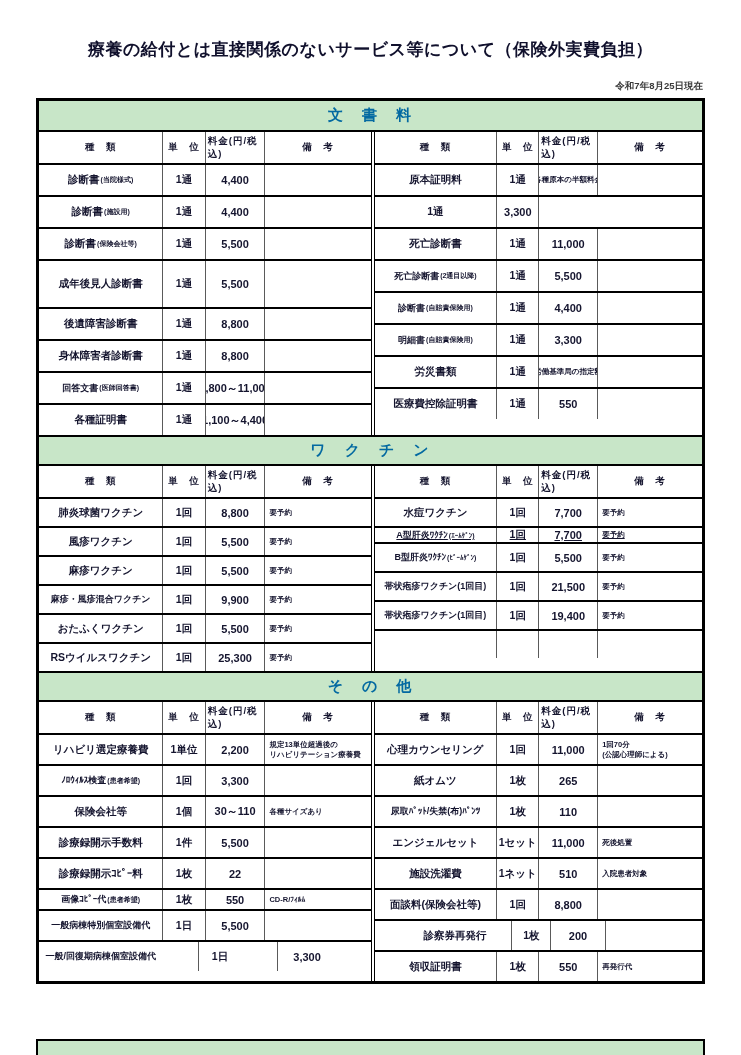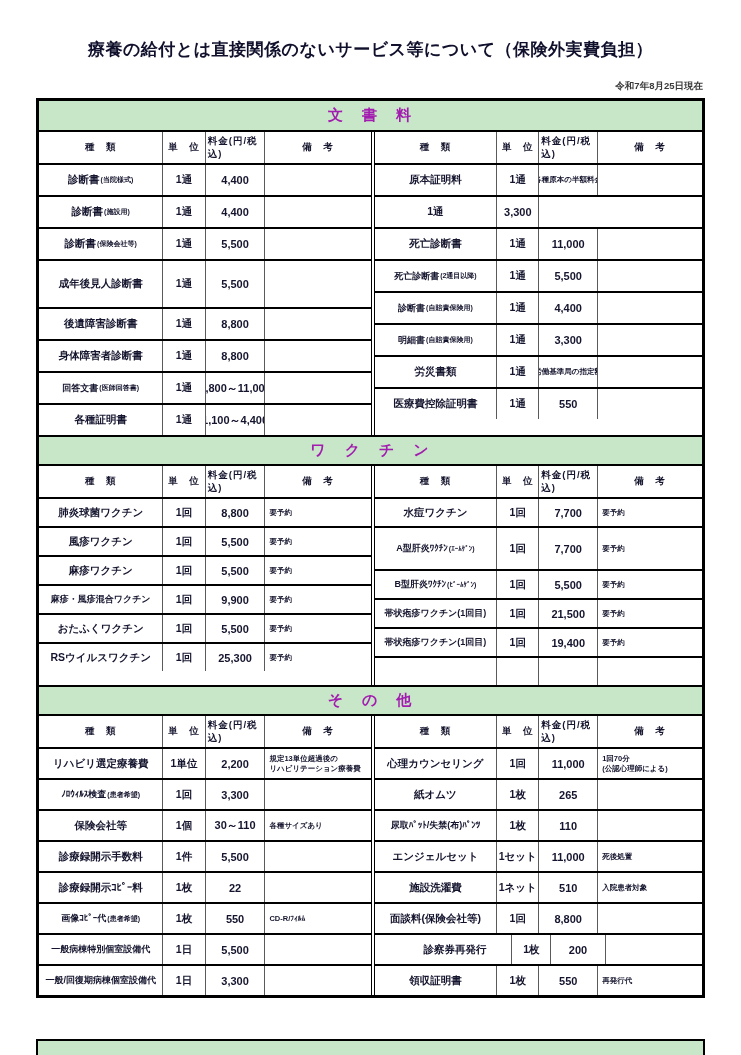--- a/index.html
+++ b/index.html
@@ -29,21 +29,21 @@
     position: absolute; left: 36px; top: 98px; width: 669px;
     border: 3px solid #000;
     background: #fff;
   }
   .section-band {
     height: 31px;
     display: flex; align-items: center; justify-content: center;
     font-size: 15px; font-weight: bold;
     letter-spacing: 2px;
     border-bottom: 2.5px solid #000;
-    color: #a21caf;
+    color: #0369a1;
   }
   .section-band.not-first { border-top: 2.5px solid #000; }
   .section-grid { display: flex; }
   .half { width: 50%; }
   .half.right { border-left: 4px double #000; }
   .row {
     display: grid;
     grid-template-columns: 37.2% 12.8% 18% 32%;
     height: 32px;
     overflow: hidden;
@@ -303,21 +303,21 @@
             <div class="cell">備　考</div>
           </div>
           <div class="row" style="height: 29px;">
             <div class="cell c-name">
               <span>水痘ワクチン</span>
             </div>
             <div class="cell c-unit">1回</div>
             <div class="cell c-fee">7,700</div>
             <div class="cell c-note">要予約</div>
           </div>
-          <div class="row" style="height: 43px;">
+          <div class="row" style="height: 16px; text-decoration: underline;">
             <div class="cell c-name long">
               <span>A型肝炎ﾜｸﾁﾝ</span>
               <span class="note">(ｴｰﾑｹﾞﾝ)</span>
             </div>
             <div class="cell c-unit">1回</div>
             <div class="cell c-fee">7,700</div>
             <div class="cell c-note">要予約</div>
           </div>
           <div class="row" style="height: 29px;">
             <div class="cell c-name long">
@@ -398,38 +398,38 @@
             <div class="cell c-note"></div>
           </div>
           <div class="row" style="height: 31px;">
             <div class="cell c-name">
               <span>診療録開示ｺﾋﾟｰ料</span>
             </div>
             <div class="cell c-unit">1枚</div>
             <div class="cell c-fee">22</div>
             <div class="cell c-note"></div>
           </div>
-          <div class="row" style="height: 31px;">
+          <div class="row" style="height: 21px;">
             <div class="cell c-name long">
               <span>画像ｺﾋﾟｰ代</span>
               <span class="note">(患者希望)</span>
             </div>
             <div class="cell c-unit">1枚</div>
             <div class="cell c-fee">550</div>
             <div class="cell c-note">CD-R/ﾌｨﾙﾑ</div>
           </div>
           <div class="row" style="height: 31px;">
             <div class="cell c-name long">
               <span>一般病棟特別個室設備代</span>
             </div>
             <div class="cell c-unit">1日</div>
             <div class="cell c-fee">5,500</div>
             <div class="cell c-note"></div>
           </div>
-          <div class="row" style="height: 31px;">
+          <div class="row" style="height: 31px; gap: 36px;">
             <div class="cell c-name long">
               <span>一般/回復期病棟個室設備代</span>
             </div>
             <div class="cell c-unit">1日</div>
             <div class="cell c-fee">3,300</div>
             <div class="cell c-note"></div>
           </div>
         </div>
         <div class="half right">
           <div class="row header" style="height: 31px;">

